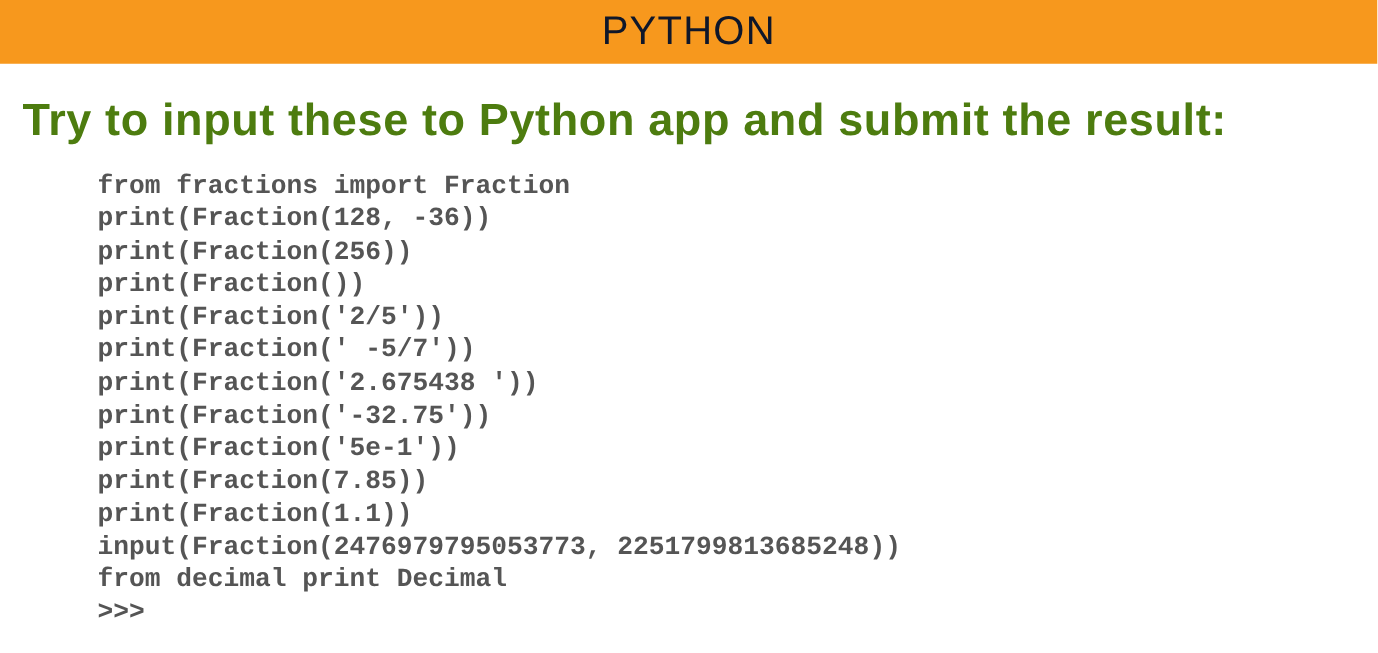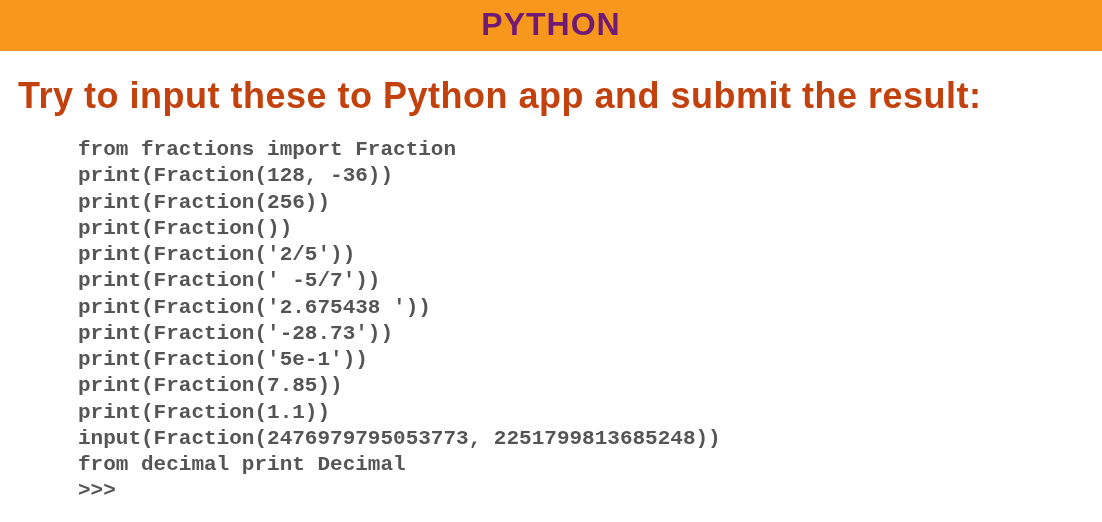--- a/index.html
+++ b/index.html
@@ -13,28 +13,28 @@
       background: #ffffff;
       font-family: Arial, Helvetica, sans-serif;
     }
     .header-bar {
       width: 100%;
       background: #f7981d;
       text-align: center;
       padding: 6px 0 8px 0;
     }
     .header-title {
-      color: #701a75;
-      font-weight: 700;
+      color: #0f172a;
+      font-weight: 400;
       font-size: 32px;
       letter-spacing: 1px;
       font-family: "Arial Black", Arial, Helvetica, sans-serif;
     }
     .instruction {
-      color: #c2410c;
+      color: #4d7c0f;
       font-weight: 900;
       font-size: 36px;
       padding: 24px 18px 14px 18px;
       font-family: "Arial Narrow", Arial, Helvetica, sans-serif;
       letter-spacing: 0.5px;
       font-stretch: condensed;
     }
     .code-block {
       padding: 6px 0 0 78px;
     }
@@ -57,20 +57,20 @@
 <div class="instruction">Try to input these to Python app and submit the result:</div>
 
 <div class="code-block">
   <div class="code-line">from fractions import Fraction</div>
   <div class="code-line">print(Fraction(128, -36))</div>
   <div class="code-line">print(Fraction(256))</div>
   <div class="code-line">print(Fraction())</div>
   <div class="code-line">print(Fraction('2/5'))</div>
   <div class="code-line">print(Fraction(' -5/7'))</div>
   <div class="code-line">print(Fraction('2.675438 '))</div>
-  <div class="code-line">print(Fraction('-28.73'))</div>
+  <div class="code-line">print(Fraction('-32.75'))</div>
   <div class="code-line">print(Fraction('5e-1'))</div>
   <div class="code-line">print(Fraction(7.85))</div>
   <div class="code-line">print(Fraction(1.1))</div>
   <div class="code-line">input(Fraction(2476979795053773, 2251799813685248))</div>
   <div class="code-line">from decimal print Decimal</div>
   <div class="code-line">&gt;&gt;&gt;</div>
 </div>
 
 </body></html>

